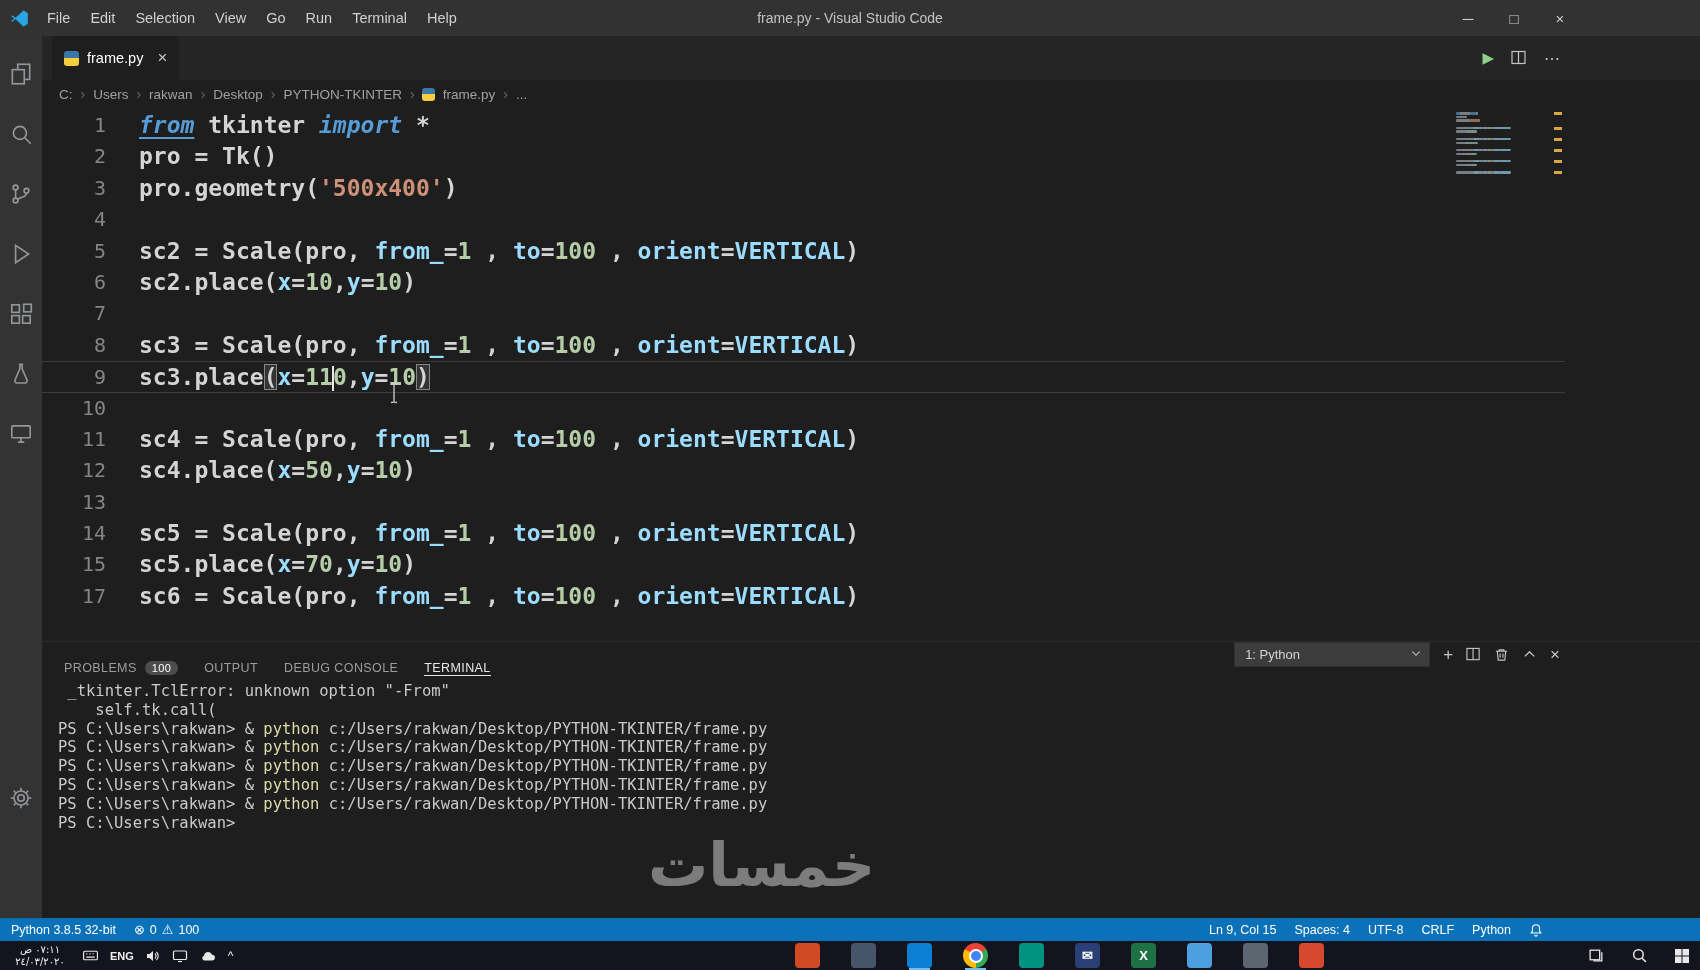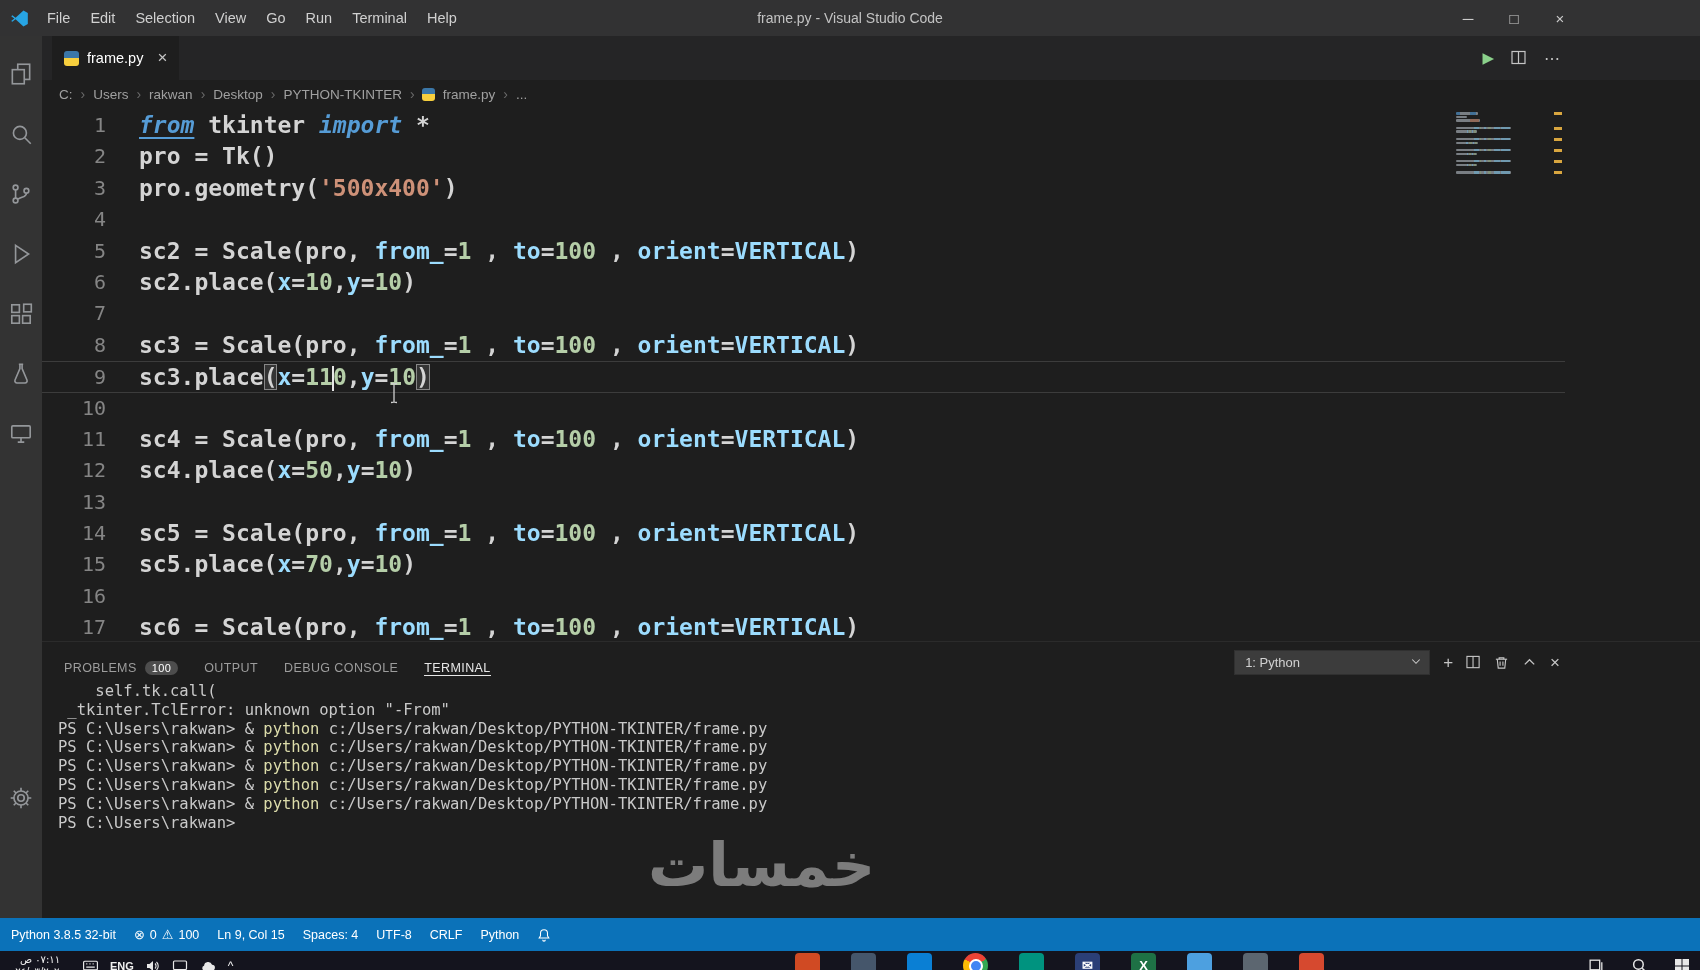--- a/index.html
+++ b/index.html
@@ -59,30 +59,30 @@
   .ruler{position:absolute;top:0;right:138px;width:8px;height:100%;}
   .ruler .tick{position:absolute;right:0;width:8px;height:3px;background:#d9a63f;}
   .mouse-cursor{position:absolute;left:346px;top:274px;z-index:30;}
 
   
   .panel{height:277px;background:#1e1e1e;border-top:1px solid #2b2b2b;box-sizing:border-box;}
   .panel-head{display:flex;align-items:center;height:34px;padding-left:22px;position:relative;}
   .panel-tab{margin-right:26px;font-size:12.5px;letter-spacing:.4px;color:#9d9d9d;display:flex;align-items:flex-end;gap:8px;height:34px;border-bottom:1px solid transparent;box-sizing:border-box;}
   .panel-tab.active{color:#e7e7e7;border-bottom-color:#e7e7e7;}
   .badge{background:#4d4d4d;color:#fff;font-size:11px;padding:1px 7px;border-radius:10px;}
-  .panel-controls{position:absolute;right:140px;top:8px;display:flex;align-items:center;gap:13px;}
+  .panel-controls{position:absolute;right:140px;top:0;display:flex;align-items:center;gap:13px;}
   .dropdown{background:#3c3c3c;border:1px solid #303030;width:196px;height:25px;display:flex;align-items:center;justify-content:space-between;padding:0 7px 0 10px;font-size:13px;color:#d2d2d2;box-sizing:border-box;}
   .pi{color:#c5c5c5;font-size:17px;display:flex;align-items:center;line-height:1;}
   .terminal{padding:6px 0 0 16px;}
   .term-line{height:18.8px;line-height:18.8px;white-space:pre;font-family:"DejaVu Sans Mono",monospace;font-size:15.5px;}
   .tok-w{color:#c9c9c9;}
   .tok-y{color:#dcdcaa;}
 
   
-  .statusbar{height:33px;background:#0b72b9;display:flex;align-items:center;color:#fff;}
+  .statusbar{height:23px;background:#0b72b9;display:flex;justify-content:space-between;align-items:center;color:#fff;}
   .sb-left{display:flex;padding-left:2px;}
   .sb-right{display:flex;margin-right:148px;}
   .sb-item{padding:0 9px;font-size:12.5px;display:flex;align-items:center;gap:5px;height:23px;white-space:nowrap;}
   .sb-ic{font-size:13px;}
 
   
   .taskbar{height:29px;background:#14141e;display:flex;align-items:center;position:relative;color:#eee;}
   .tb-clock{font-size:10px;line-height:11.5px;text-align:center;color:#f0f0f0;padding:0 8px;direction:rtl;min-width:64px;font-family:"DejaVu Sans",sans-serif;}
   .tb-tray{display:flex;align-items:center;gap:11px;margin-left:2px;}
   .tray-lang{font-size:11px;font-weight:bold;color:#f0f0f0;}
@@ -274,24 +274,20 @@
               <span class="gutter">13</span>
               <span class="code-text"></span>
             </div>
             <div class="code-line">
               <span class="gutter">14</span>
               <span class="code-text"><span class="tok-p">sc5 = Scale(pro, </span><span class="tok-i">from_</span><span class="tok-p">=</span><span class="tok-n">1</span><span class="tok-p"> , </span><span class="tok-i">to</span><span class="tok-p">=</span><span class="tok-n">100</span><span class="tok-p"> , </span><span class="tok-i">orient</span><span class="tok-p">=</span><span class="tok-i">VERTICAL</span><span class="tok-p">)</span></span>
             </div>
             <div class="code-line">
               <span class="gutter">15</span>
               <span class="code-text"><span class="tok-p">sc5.place(</span><span class="tok-i">x</span><span class="tok-p">=</span><span class="tok-n">70</span><span class="tok-p">,</span><span class="tok-i">y</span><span class="tok-p">=</span><span class="tok-n">10</span><span class="tok-p">)</span></span>
-            </div>
-            <div class="code-line">
-              <span class="gutter">16</span>
-              <span class="code-text"></span>
             </div>
             <div class="code-line">
               <span class="gutter">17</span>
               <span class="code-text"><span class="tok-p">sc6 = Scale(pro, </span><span class="tok-i">from_</span><span class="tok-p">=</span><span class="tok-n">1</span><span class="tok-p"> , </span><span class="tok-i">to</span><span class="tok-p">=</span><span class="tok-n">100</span><span class="tok-p"> , </span><span class="tok-i">orient</span><span class="tok-p">=</span><span class="tok-i">VERTICAL</span><span class="tok-p">)</span></span>
             </div>
           </div>
         <div class="minimap" id="minimap">
             <div class="mm-line" style="width: 22.05px; background: linear-gradient(90deg, rgb(86, 156, 214) 0px, rgb(86, 156, 214) 4.2px, rgb(170, 178, 186) 4.2px, rgb(170, 178, 186) 13.65px, rgb(86, 156, 214) 13.65px, rgb(86, 156, 214) 19.95px, rgb(170, 178, 186) 19.95px, rgb(170, 178, 186) 22.05px);"></div>
             <div class="mm-line" style="width: 10.5px; background: linear-gradient(90deg, rgb(170, 178, 186) 0px, rgb(170, 178, 186) 10.5px);"></div>
             <div class="mm-line" style="width: 24.15px; background: linear-gradient(90deg, rgb(170, 178, 186) 0px, rgb(170, 178, 186) 13.65px, rgb(206, 145, 120) 13.65px, rgb(206, 145, 120) 23.1px, rgb(170, 178, 186) 23.1px, rgb(170, 178, 186) 24.15px);"></div>
@@ -368,22 +364,22 @@
             </span>
             <span class="pi">
               <svg width="15" height="15" viewBox="0 0 16 16" fill="none" stroke="#c5c5c5" stroke-width="1.4">
                   <path d="M3 10 L8 5 L13 10"></path>
                 </svg>
             </span>
             <span class="pi">×</span>
           </div>
         </div>
         <div class="terminal" id="terminal">
+            <div class="term-line"><span class="tok-w"> _tkinter.TclError: unknown option "-From"</span></div>
             <div class="term-line"><span class="tok-w">    self.tk.call(</span></div>
-            <div class="term-line"><span class="tok-w"> _tkinter.TclError: unknown option "-From"</span></div>
             <div class="term-line"><span class="tok-w">PS C:\Users\rakwan&gt; &amp; </span><span class="tok-y">python</span><span class="tok-w"> c:/Users/rakwan/Desktop/PYTHON-TKINTER/frame.py</span></div>
             <div class="term-line"><span class="tok-w">PS C:\Users\rakwan&gt; &amp; </span><span class="tok-y">python</span><span class="tok-w"> c:/Users/rakwan/Desktop/PYTHON-TKINTER/frame.py</span></div>
             <div class="term-line"><span class="tok-w">PS C:\Users\rakwan&gt; &amp; </span><span class="tok-y">python</span><span class="tok-w"> c:/Users/rakwan/Desktop/PYTHON-TKINTER/frame.py</span></div>
             <div class="term-line"><span class="tok-w">PS C:\Users\rakwan&gt; &amp; </span><span class="tok-y">python</span><span class="tok-w"> c:/Users/rakwan/Desktop/PYTHON-TKINTER/frame.py</span></div>
             <div class="term-line"><span class="tok-w">PS C:\Users\rakwan&gt; &amp; </span><span class="tok-y">python</span><span class="tok-w"> c:/Users/rakwan/Desktop/PYTHON-TKINTER/frame.py</span></div>
             <div class="term-line"><span class="tok-w">PS C:\Users\rakwan&gt;</span></div>
           </div>
       </div>
     </div>
   </div>

